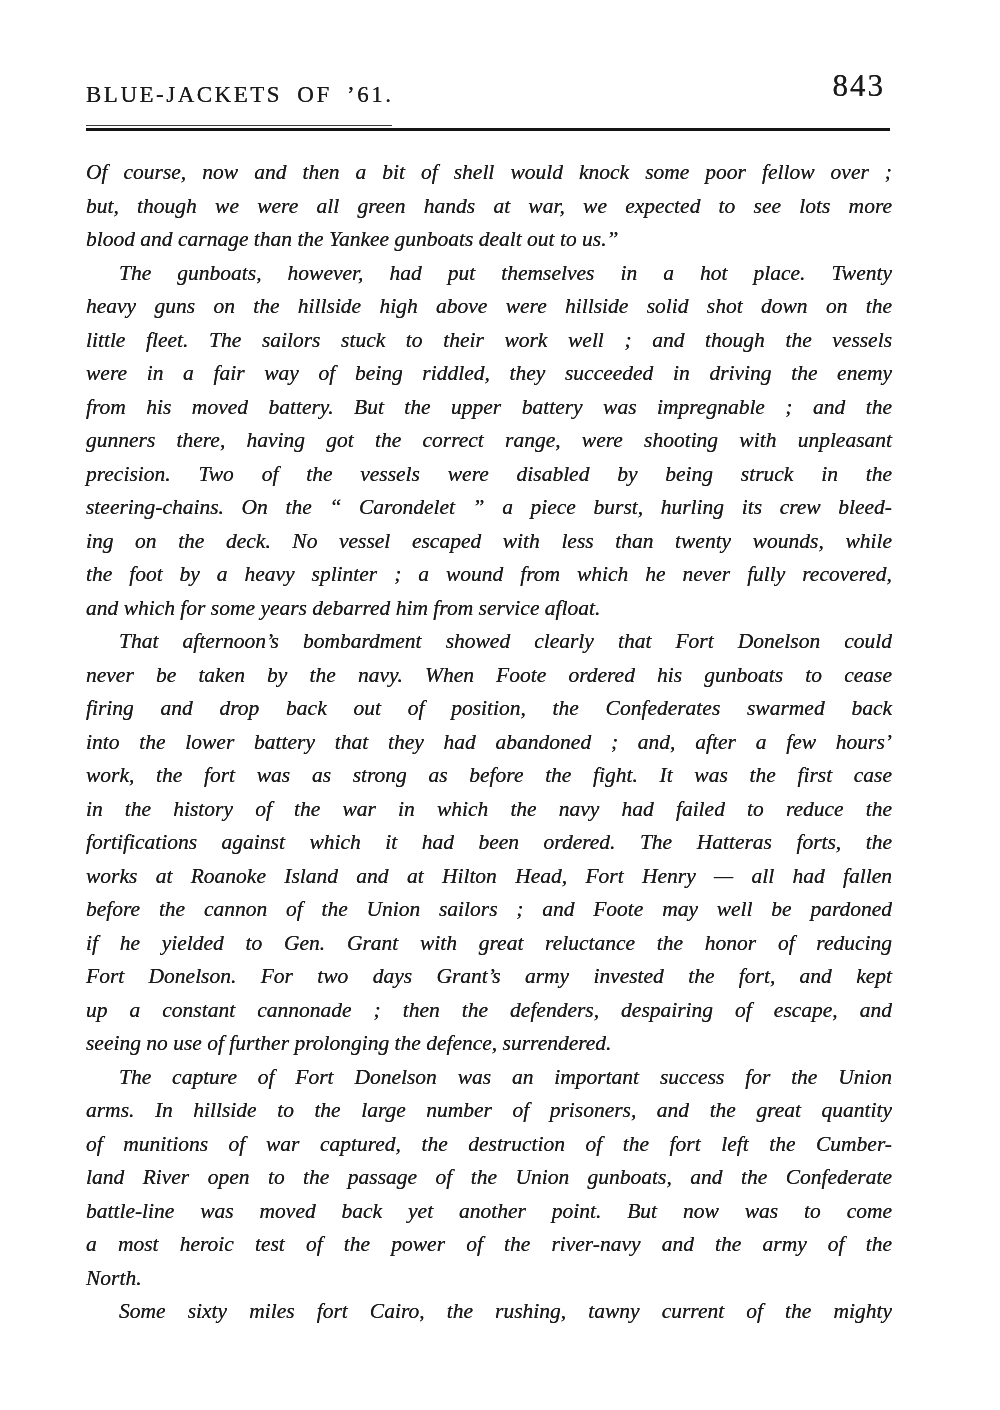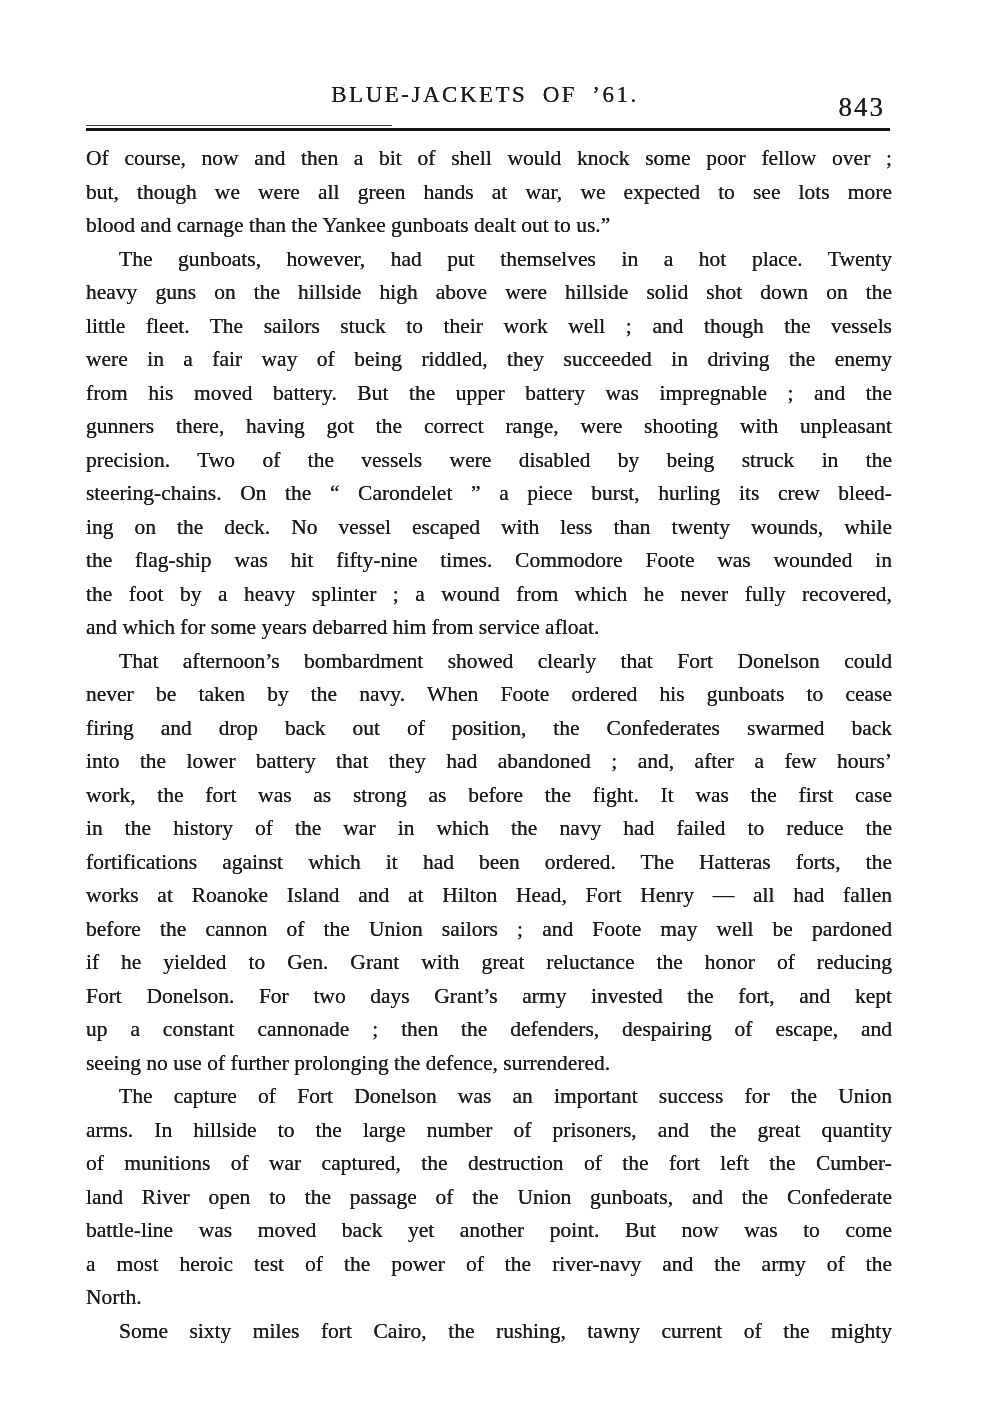--- a/index.html
+++ b/index.html
@@ -24,32 +24,32 @@
   }
   .header {
     position: relative;
     height: 131px;
   }
   .running-head {
     position: absolute;
     left: 0;
     right: 8px;
     top: 82px;
-    text-align: center;
+    text-align: left;
     font-size: 23px;
     letter-spacing: 2.5px;
     word-spacing: 7px;
     white-space: nowrap;
     text-shadow: 0 0 0.4px currentColor;
   }
   .pagenum {
     position: absolute;
     right: 7px;
-    top: 92px;
-    font-size: 27px;
+    top: 68px;
+    font-size: 31px;
     letter-spacing: 2px;
     text-shadow: 0 0 0.4px currentColor;
   }
   .rule {
     position: absolute;
     left: 0;
     right: 2px;
     bottom: 0;
     height: 0;
     border-top: 3px solid #151515;
@@ -57,21 +57,22 @@
   
   .rule::before {
     content: "";
     position: absolute;
     left: 0;
     top: -6px;
     width: 38%;
     border-top: 1px solid #3a3a3a;
   }
   .text {
-    margin-top: 11px;
+    margin-top: 25px;
+    font-style: italic;
   }
   .line {
     font-size: 21.5px;
     line-height: 33.5px;
     text-align: justify;
     text-align-last: justify;
     text-shadow: 0 0 0.45px currentColor;
   }
   .line.ind {
     text-indent: 33px;
@@ -103,21 +104,20 @@
       <div class="paragraph">
         <div class="line ind">The gunboats, however, had put themselves in a hot place. Twenty</div>
         <div class="line">heavy guns on the hillside high above were hillside solid shot down on the</div>
         <div class="line">little fleet. The sailors stuck to their work well ; and though the vessels</div>
         <div class="line">were in a fair way of being riddled, they succeeded in driving the enemy</div>
         <div class="line">from his moved battery. But the upper battery was impregnable ; and the</div>
         <div class="line">gunners there, having got the correct range, were shooting with unpleasant</div>
         <div class="line">precision. Two of the vessels were disabled by being struck in the</div>
         <div class="line">steering-chains. On the “ Carondelet ” a piece burst, hurling its crew bleed-</div>
         <div class="line">ing on the deck. No vessel escaped with less than twenty wounds, while</div>
-        <div class="line">the flag-ship was hit fifty-nine times. Commodore Foote was wounded in</div>
         <div class="line">the foot by a heavy splinter ; a wound from which he never fully recovered,</div>
         <div class="line pend">and which for some years debarred him from service afloat.</div>
       </div>
 
       <div class="paragraph">
         <div class="line ind">That afternoon’s bombardment showed clearly that Fort Donelson could</div>
         <div class="line">never be taken by the navy. When Foote ordered his gunboats to cease</div>
         <div class="line">firing and drop back out of position, the Confederates swarmed back</div>
         <div class="line">into the lower battery that they had abandoned ; and, after a few hours’</div>
         <div class="line">work, the fort was as strong as before the fight. It was the first case</div>

